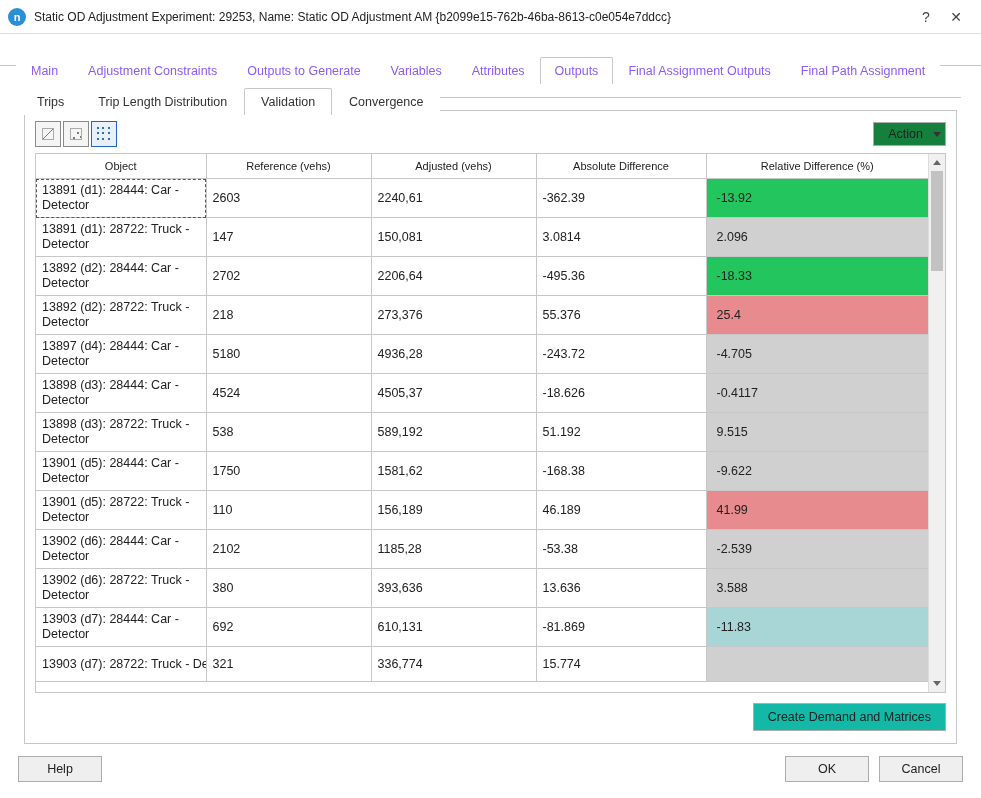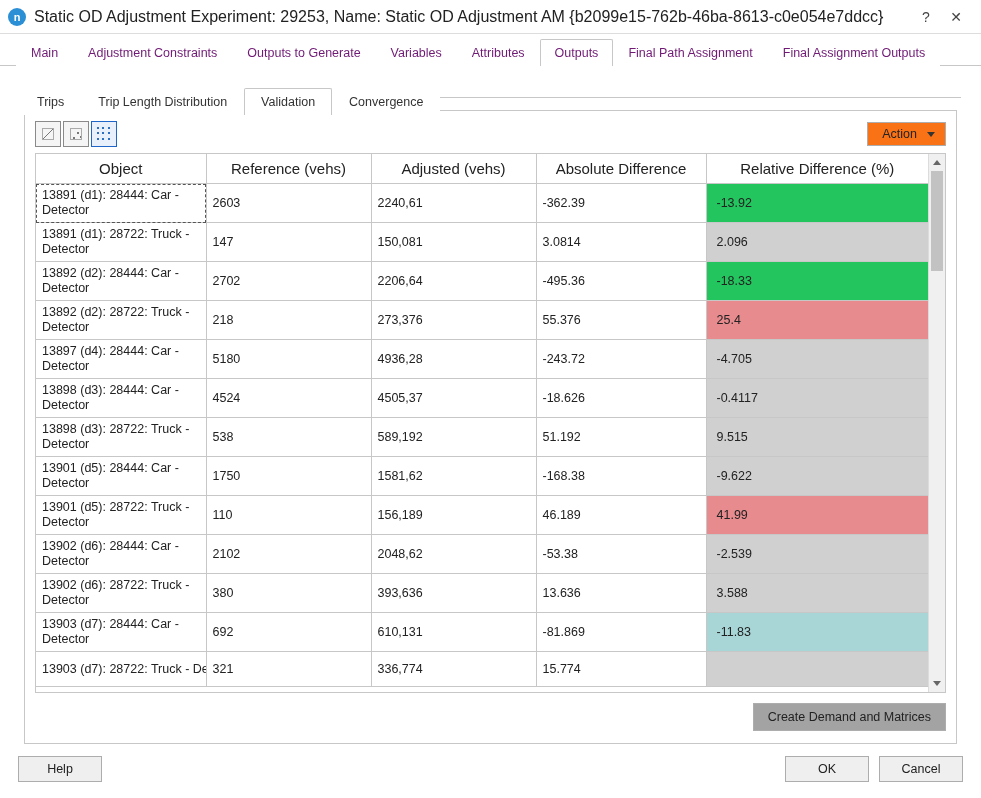--- a/index.html
+++ b/index.html
@@ -27,21 +27,21 @@
       border-radius: 50%;
       background: #2b8fd6;
       color: #fff;
       font-weight: bold;
       font-size: 11px;
       display: flex; align-items: center; justify-content: center;
       margin-right: 8px;
     }
     .titlebar .title-text {
       flex: 1;
-      font-size: 16px;
+      font-size: 12px;
       white-space: nowrap; overflow: hidden; text-overflow: ellipsis;
     }
     .titlebar .tb-btn {
       width: 30px; height: 30px;
       display: flex; align-items: center; justify-content: center;
       font-size: 14px; color: #444;
       cursor: default;
     }
 
     
@@ -49,26 +49,26 @@
       display: flex;
       align-items: flex-end;
       padding: 4px 16px 0 16px;
       border-bottom: 1px solid #c7c7c7;
       background: #fff;
       gap: 0;
     }
     .tab {
       padding: 6px 14px;
       font-size: 12.5px;
-      color: #701a75;
+      color: #8b5cf6;
       border: 1px solid transparent;
       border-bottom: none;
       cursor: default;
       position: relative;
-      top: 1px;
+      top: 19px;
       background: #fff;
     }
     .tab.active {
       border-color: #c7c7c7;
       background: #fff;
       border-radius: 2px 2px 0 0;
     }
 
     .subtabs-wrap {
       padding: 4px 20px 0 20px;
@@ -144,22 +144,22 @@
     }
     .icon-grid {
       width: 14px; height: 14px;
       display: grid; grid-template-columns: repeat(3,1fr); grid-template-rows: repeat(3,1fr);
       gap: 2px;
     }
     .icon-grid span { background: #2b6fc2; width: 2px; height: 2px; }
     .action-btn {
       margin-left: auto;
       border: 1px solid #adadad;
-      background: #f97316;
-      padding: 4px 10px 4px 14px;
+      background: #15803d;
+      padding: 4px 4px 4px 14px;
       display: flex; align-items: center; gap: 10px;
       font-size: 12.5px;
     }
     .action-btn .caret {
       width: 0; height: 0;
       border-left: 4px solid transparent;
       border-right: 4px solid transparent;
       border-top: 5px solid #333;
     }
 
@@ -180,21 +180,21 @@
       border-collapse: collapse;
       table-layout: fixed;
     }
     th {
       font-weight: normal;
       text-align: center;
       padding: 6px 4px;
       border-right: 1px solid #c7c7c7;
       border-bottom: 1px solid #c7c7c7;
       background: #fff;
-      font-size: 15px;
+      font-size: 11px;
     }
     th:last-child { border-right: none; }
     td {
       padding: 4px 6px;
       border-right: 1px solid #c7c7c7;
       border-bottom: 1px solid #c7c7c7;
       vertical-align: middle;
       font-size: 12.5px;
       height: 35px;
     }
@@ -238,21 +238,21 @@
     }
 
     
     .panel-footer {
       display: flex;
       justify-content: flex-end;
       padding-top: 10px;
     }
     .panel-footer .btn {
       border: 1px solid #adadad;
-      background: #a3a3a3;
+      background: #14b8a6;
       padding: 6px 14px;
       font-size: 12.5px;
     }
 
     
     .dialog-footer {
       display: flex;
       align-items: center;
       padding: 12px 18px 16px 18px;
     }
@@ -283,22 +283,22 @@
   <div class="tb-btn close">✕</div>
 </div>
 
 <div class="tabs-row" id="main-tabs">
     <div class="tab">Main</div>
     <div class="tab">Adjustment Constraints</div>
     <div class="tab">Outputs to Generate</div>
     <div class="tab">Variables</div>
     <div class="tab">Attributes</div>
     <div class="tab active">Outputs</div>
+    <div class="tab">Final Assignment Outputs</div>
     <div class="tab">Final Path Assignment</div>
-    <div class="tab">Final Assignment Outputs</div>
   </div>
 
 <div class="subtabs-wrap">
   <div class="subtabs-row" id="sub-tabs">
       <div class="subtab">Trips</div>
       <div class="subtab">Trip Length Distribution</div>
       <div class="subtab active">Validation</div>
       <div class="subtab">Convergence</div>
     </div>
 </div>
@@ -436,21 +436,21 @@
                 <td>110</td>
                 <td>156,189</td>
                 <td>46.189</td>
                 <td class="rel-red-dark">
                   <div class="rel-cell-wrap">41.99</div>
                 </td>
               </tr>
               <tr>
                 <td class="obj">13902 (d6): 28444: Car - Detector</td>
                 <td>2102</td>
-                <td>2048,62</td>
+                <td>1185,28</td>
                 <td>-53.38</td>
                 <td class="rel-grey">
                   <div class="rel-cell-wrap">-2.539</div>
                 </td>
               </tr>
               <tr>
                 <td class="obj">13902 (d6): 28722: Truck - Detector</td>
                 <td>380</td>
                 <td>393,636</td>
                 <td>13.636</td>

